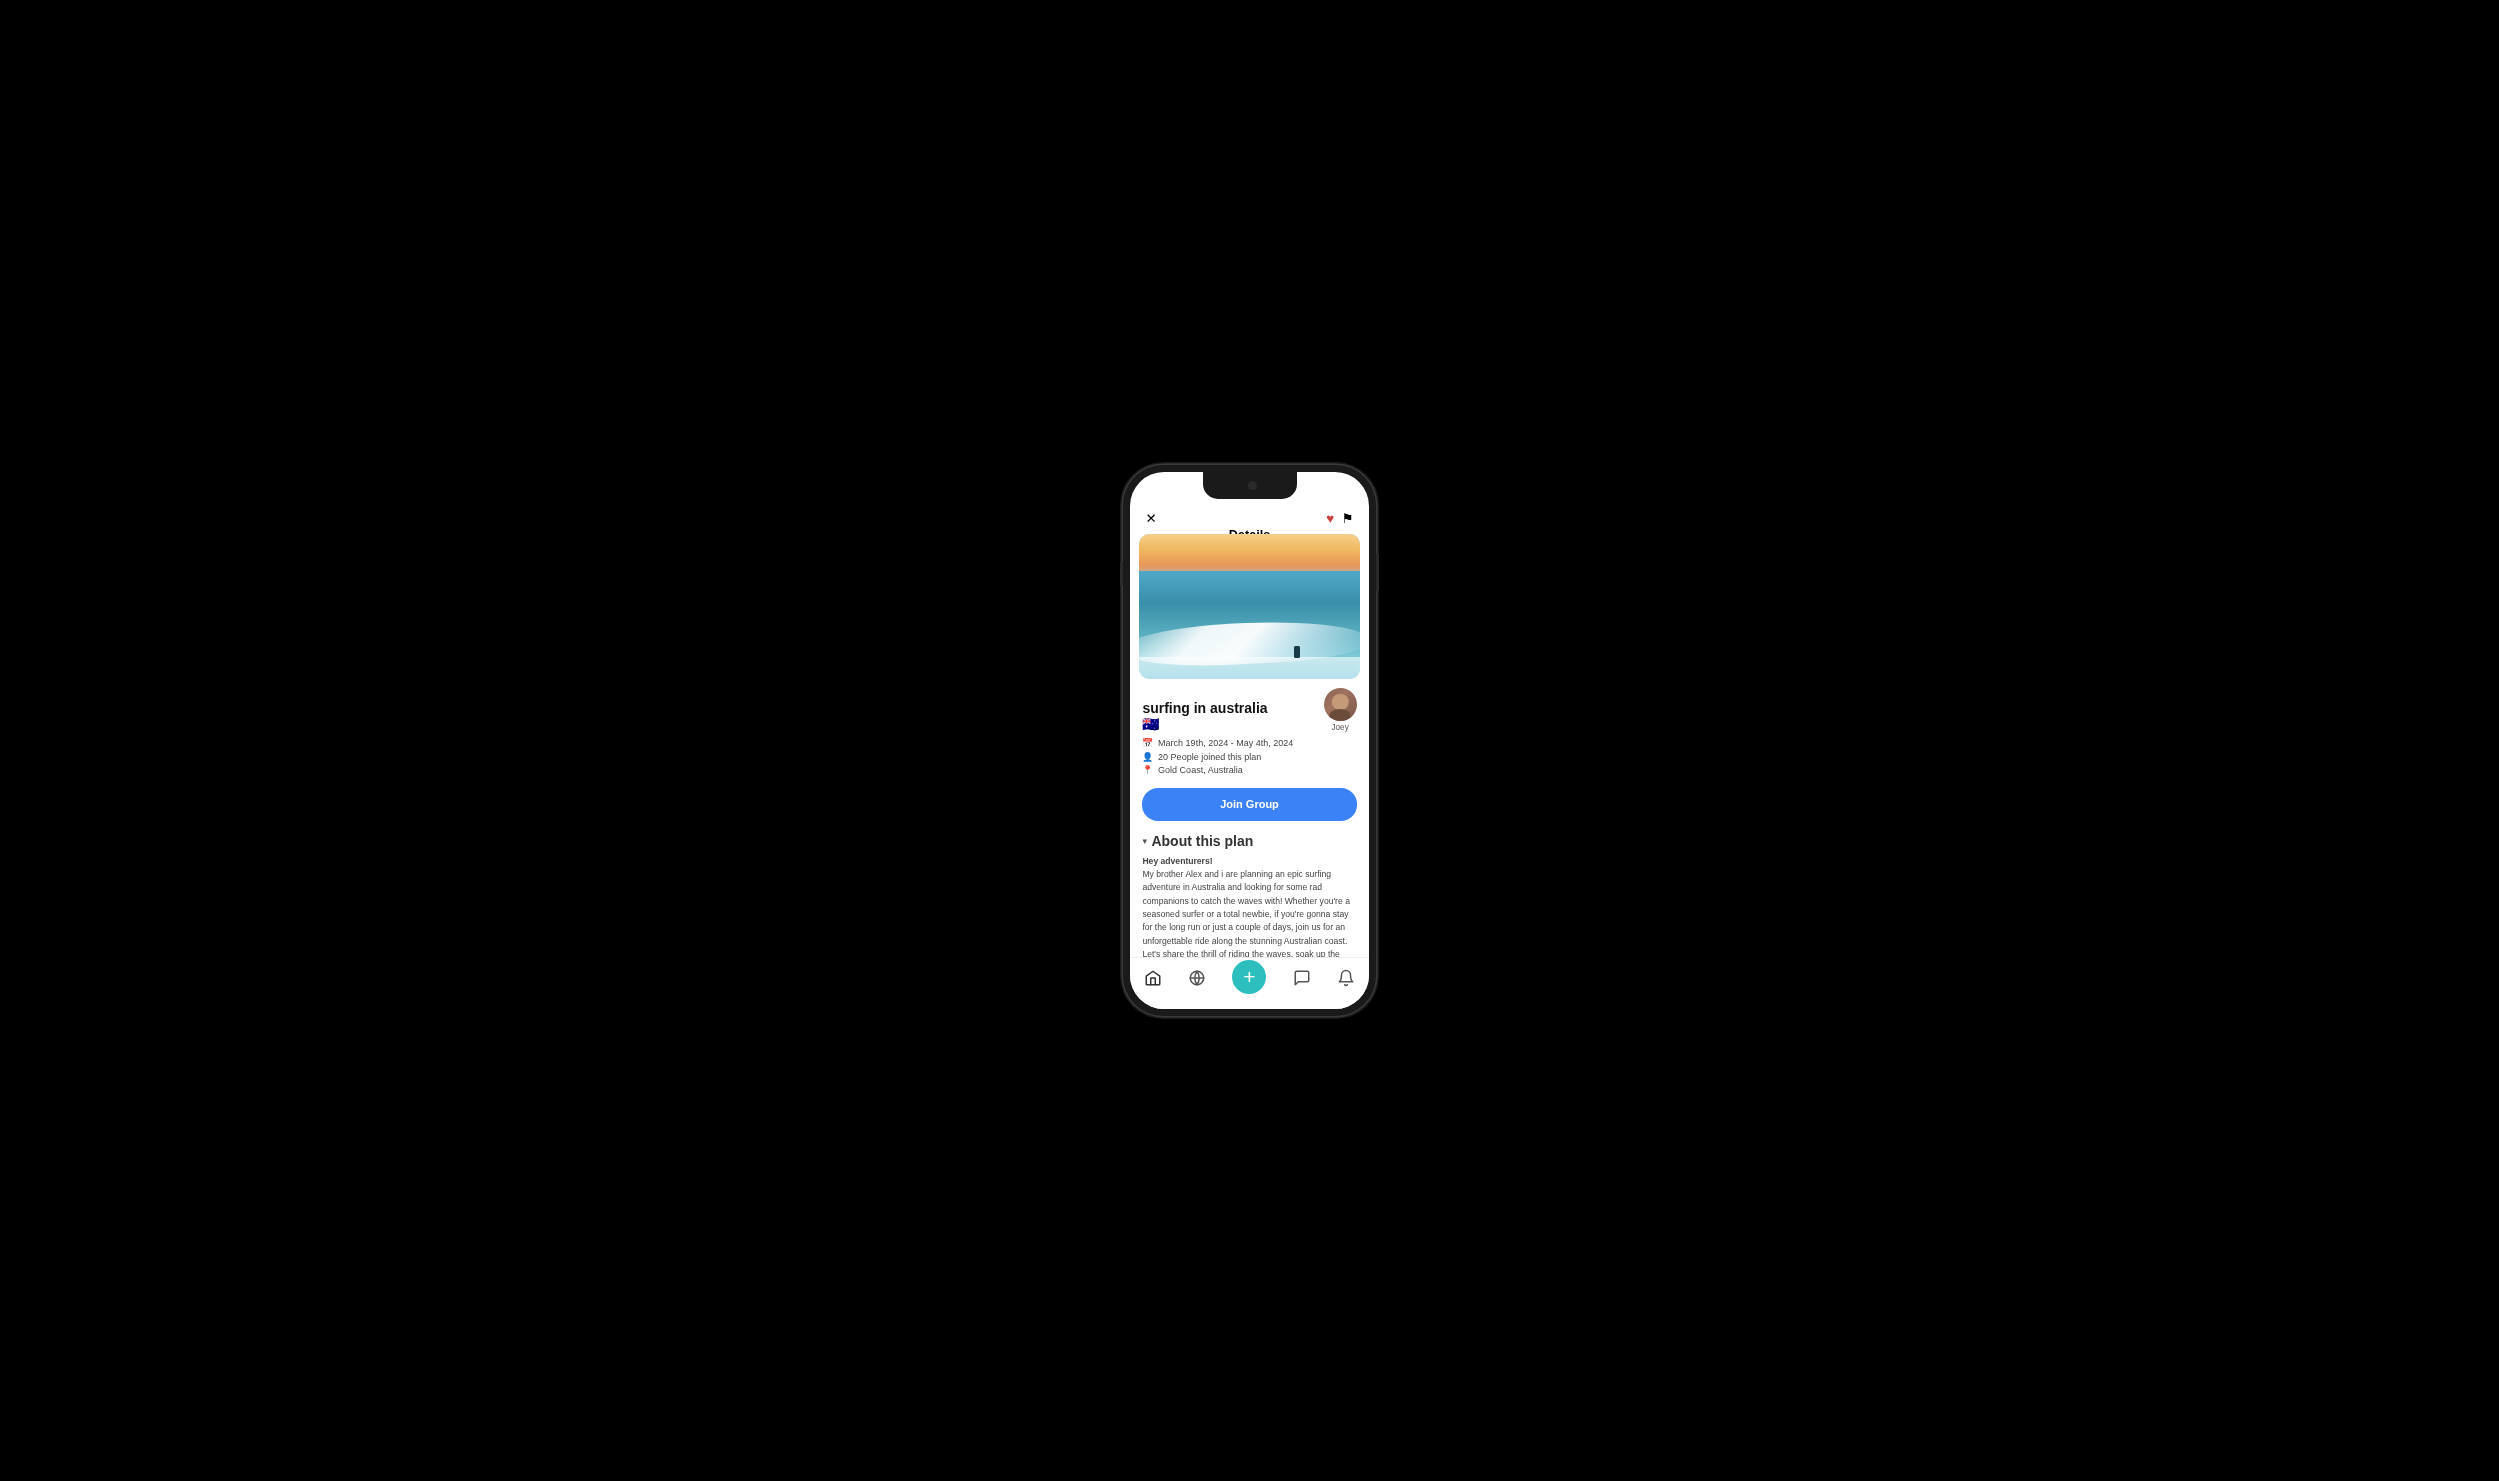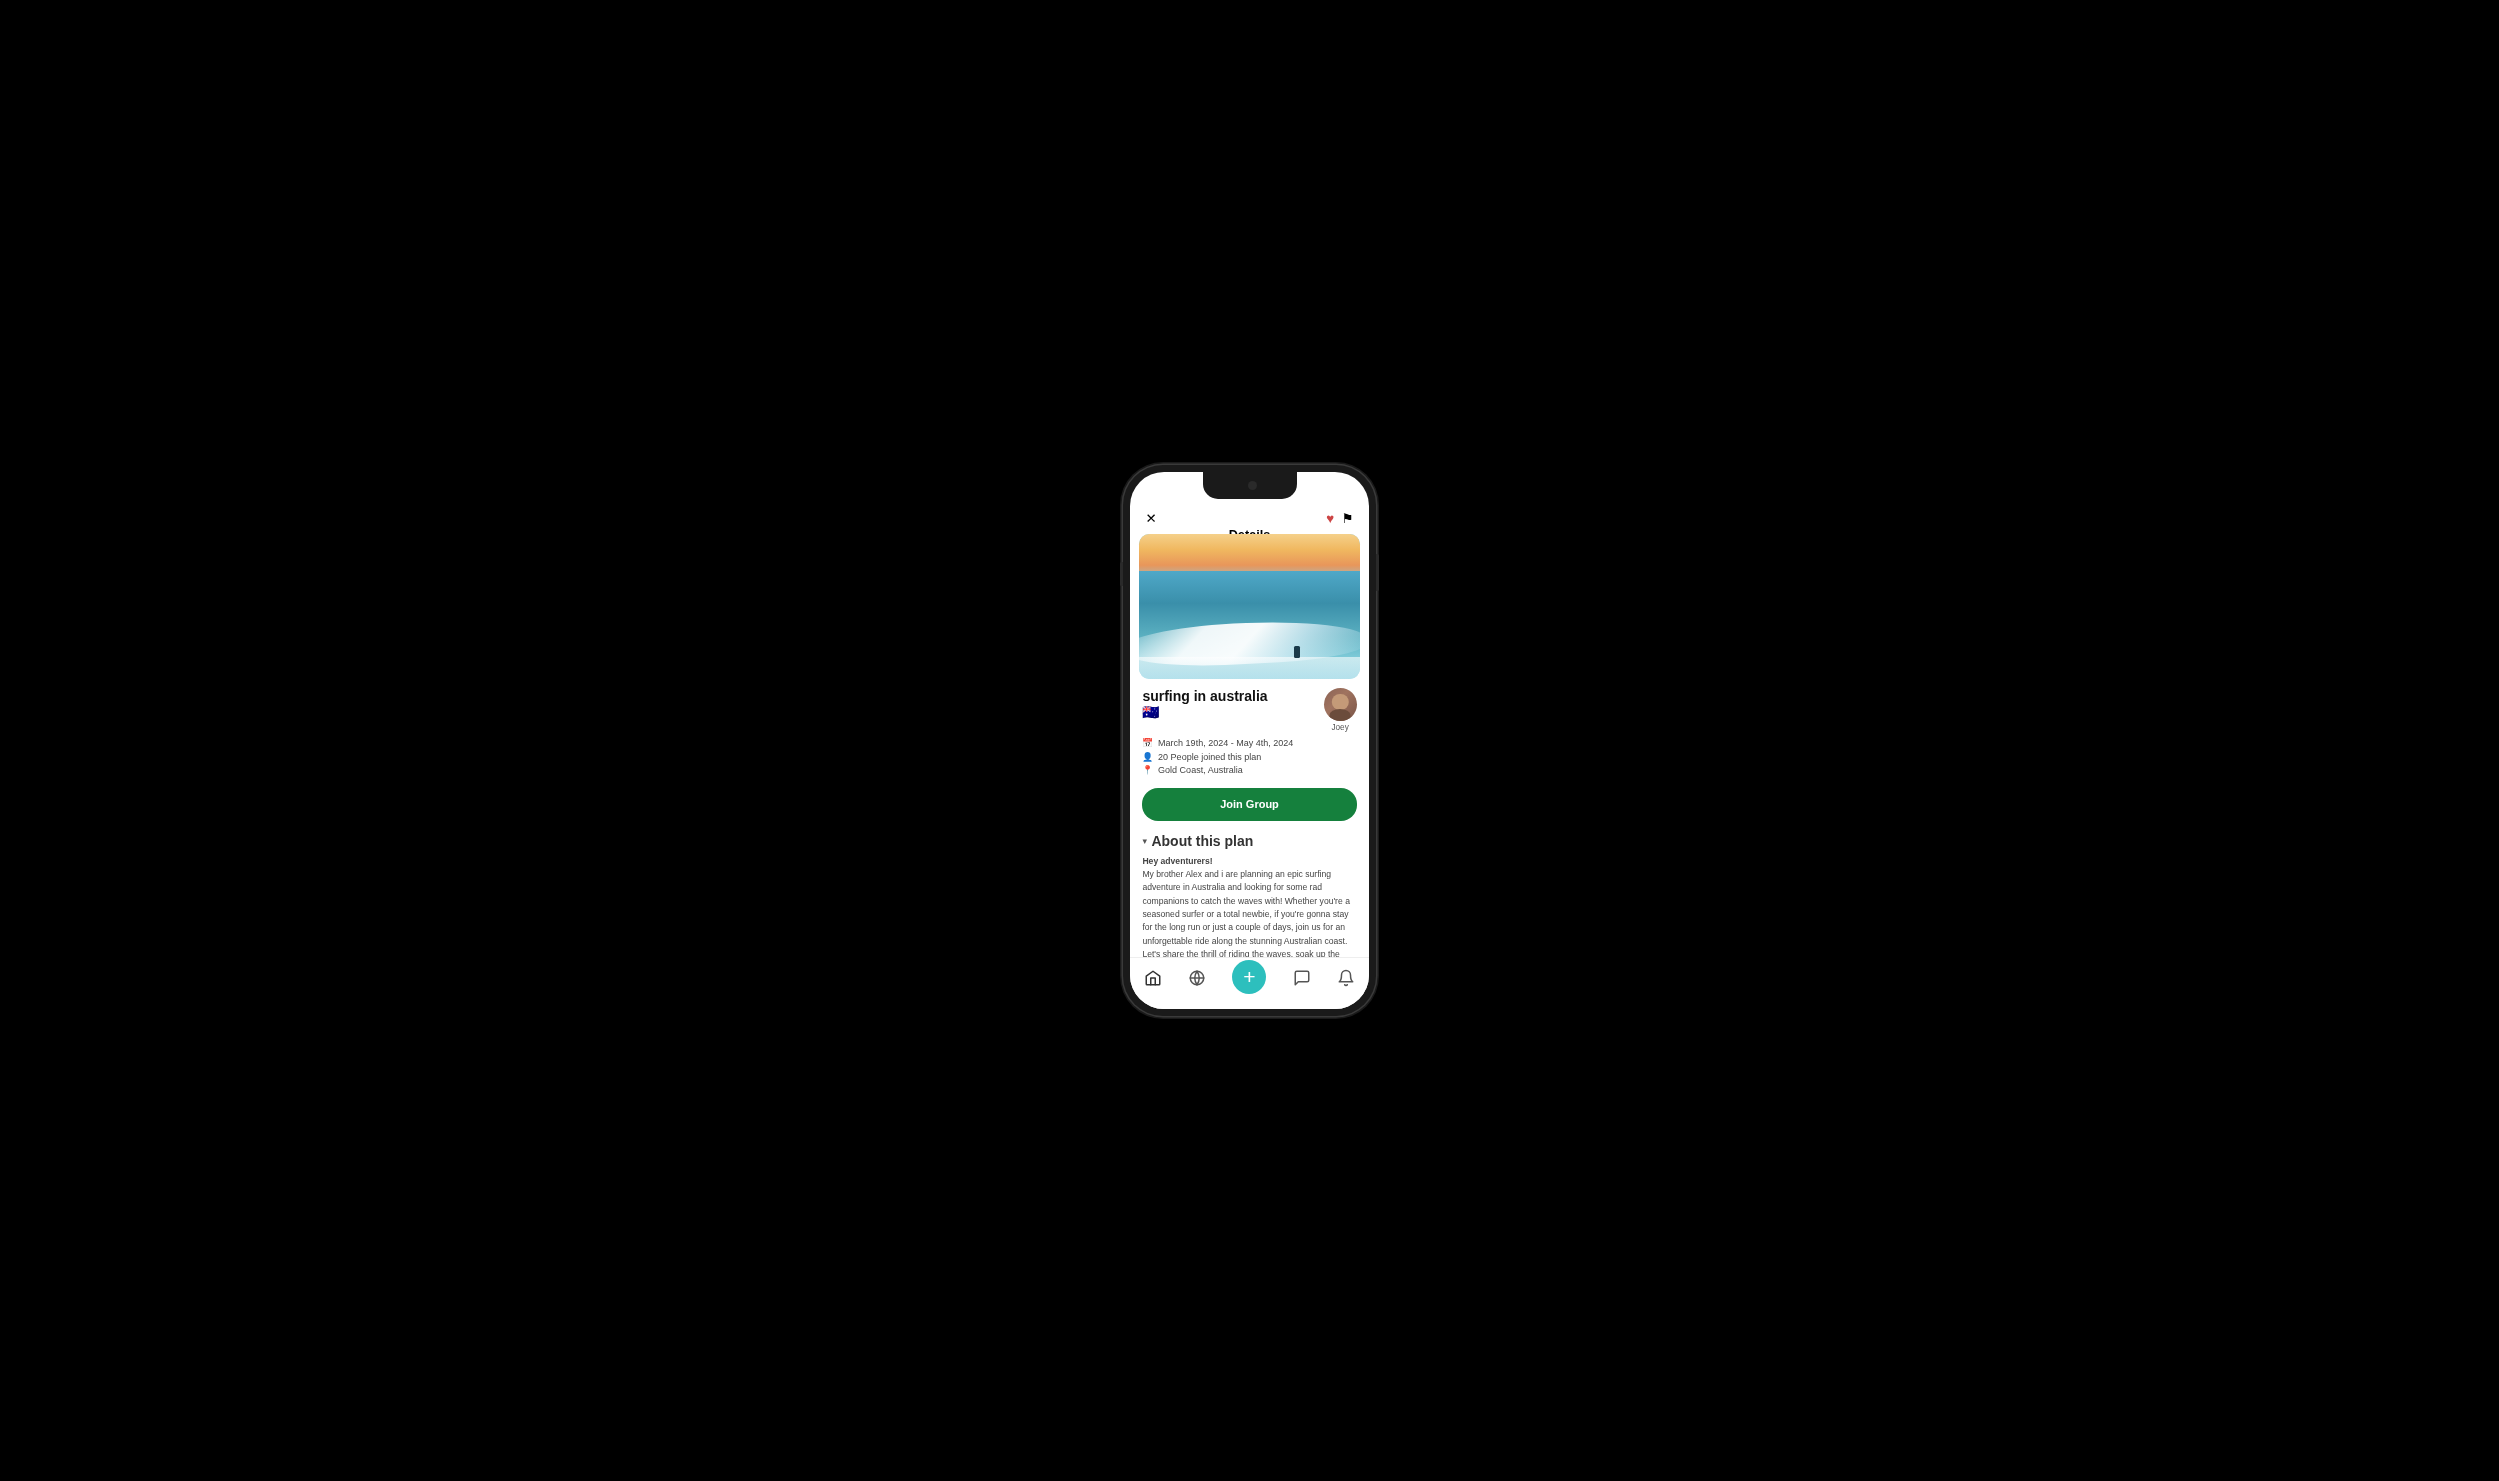--- a/index.html
+++ b/index.html
@@ -140,21 +140,21 @@
       border-radius: 1.5px;
     }
 
     
     .content {
       padding: 9px 12px;
     }
     .title-row {
       display: flex;
       justify-content: space-between;
-      align-items: flex-start;
+      align-items: flex-end;
       margin-bottom: 6px;
       gap: 36px;
     }
     .plan-title {
       font-size: 14px;
       font-weight: 700;
       color: #111;
       flex: 1;
     }
     .host-avatar {
@@ -208,21 +208,21 @@
       color: #555;
     }
     .meta-text {
       font-size: 9px;
       color: #444;
     }
 
     
     .join-btn {
       width: 100%;
-      background: #15803d;
+      background: #3b82f6;
       color: #fff;
       border: none;
       border-radius: 16px;
       padding: 10.4px;
       font-size: 11px;
       font-weight: 600;
       cursor: pointer;
       margin: 9px 0;
       text-align: center;
     }

